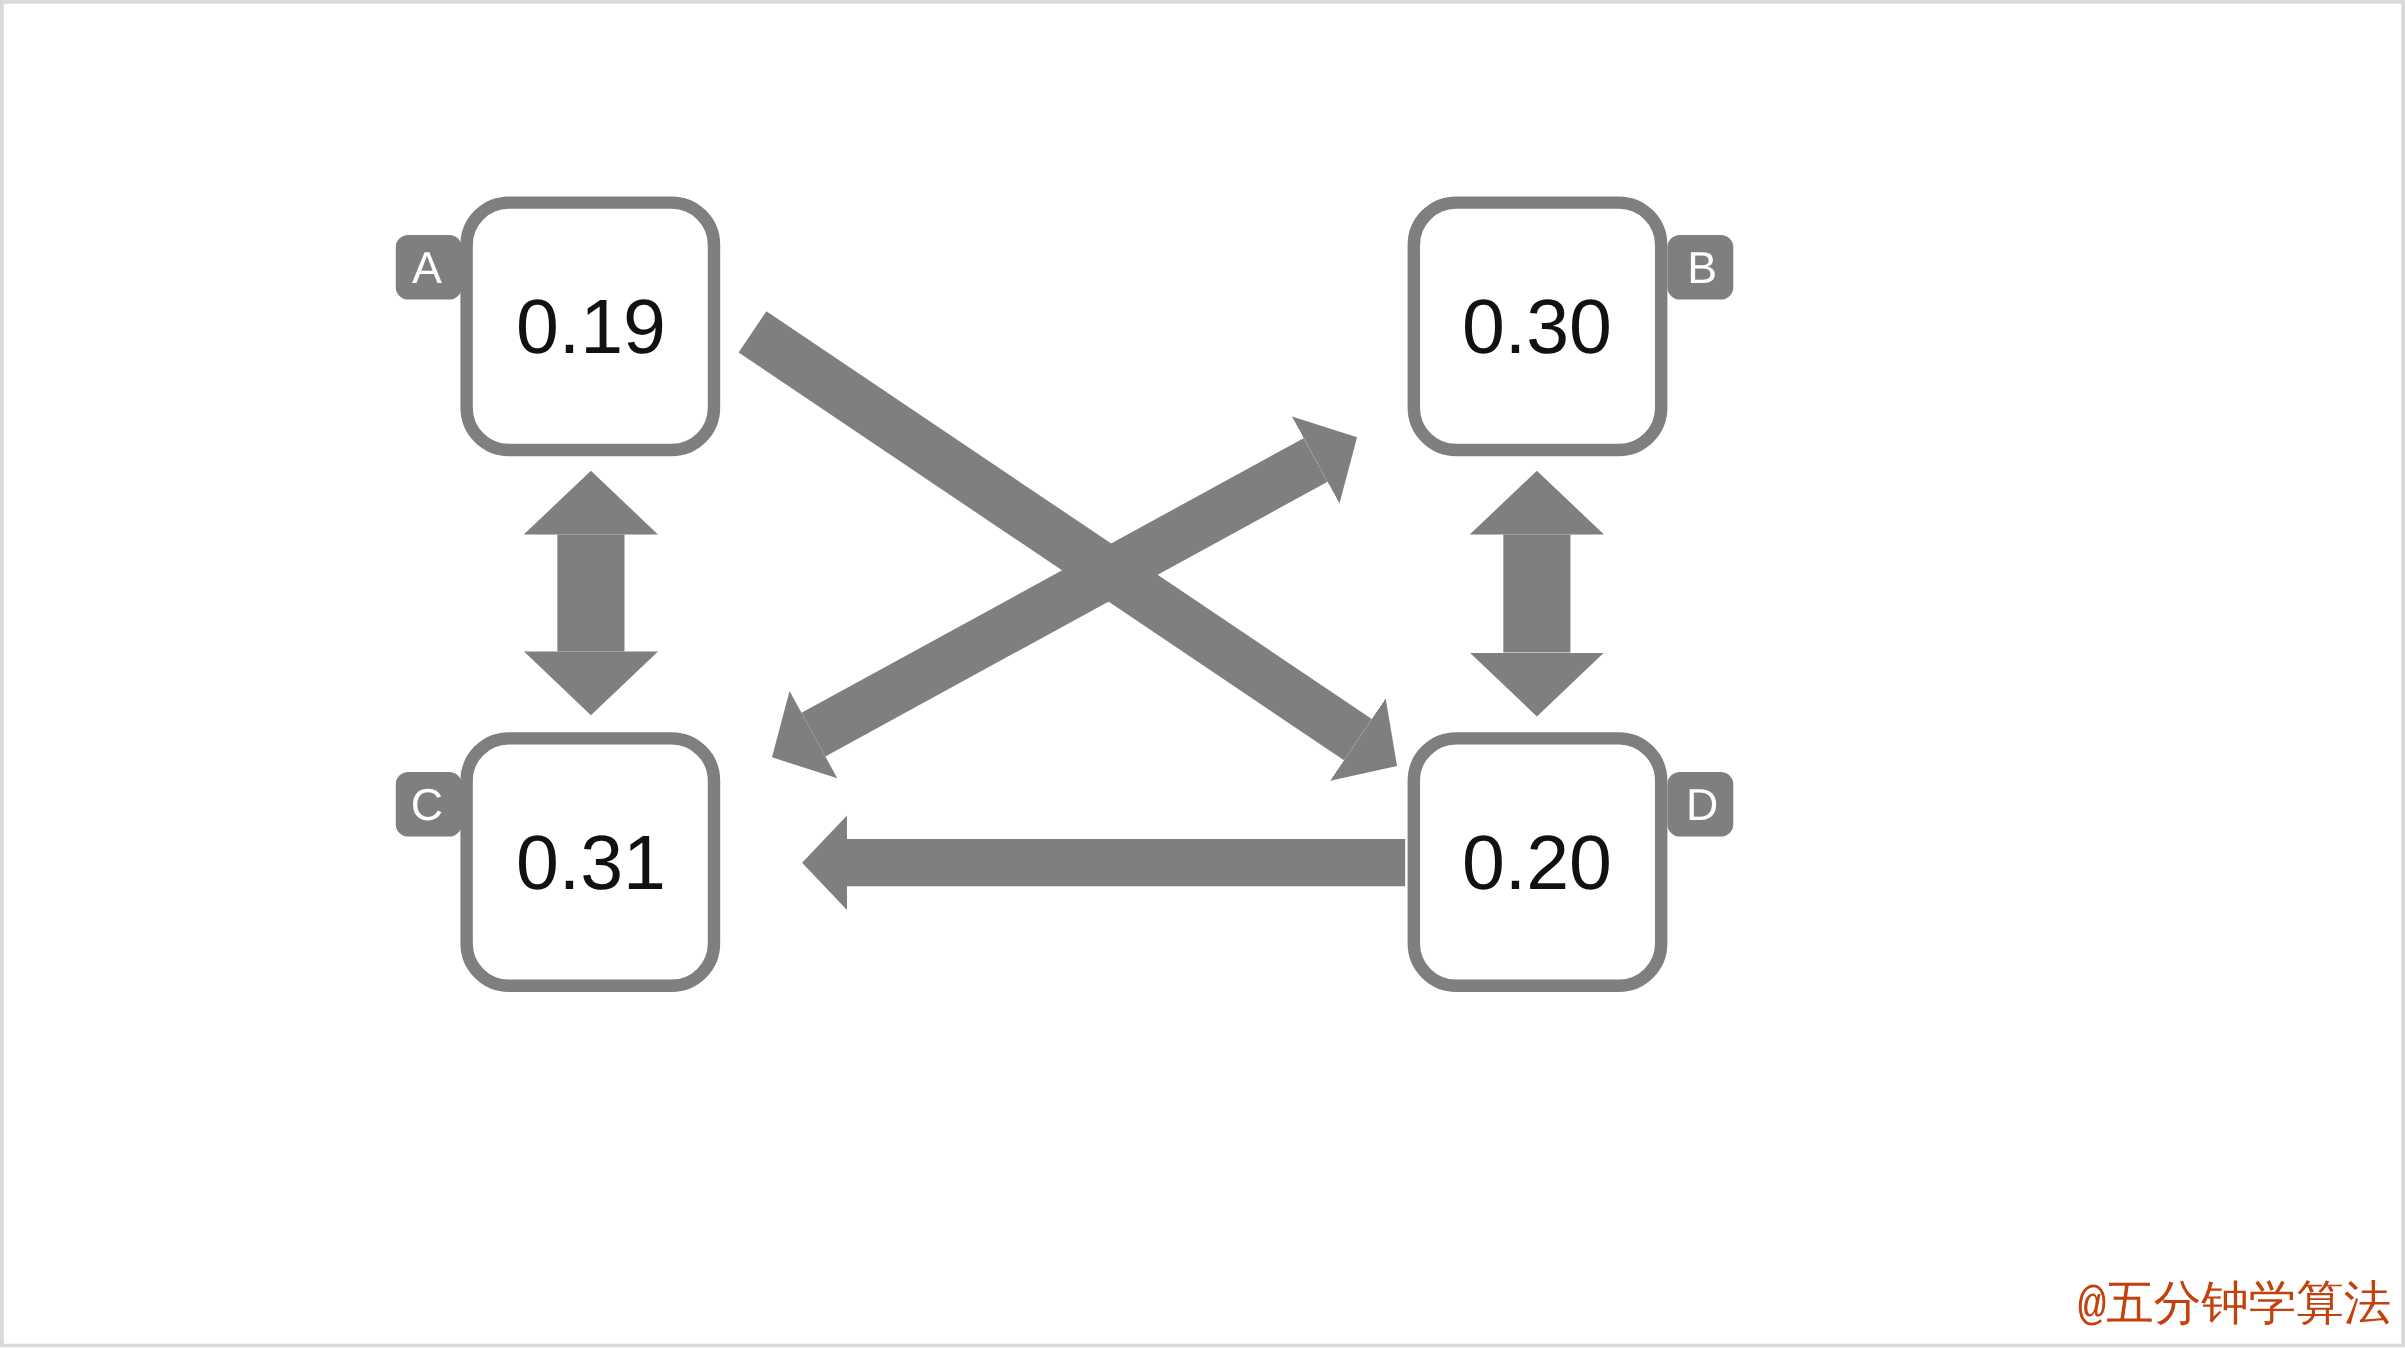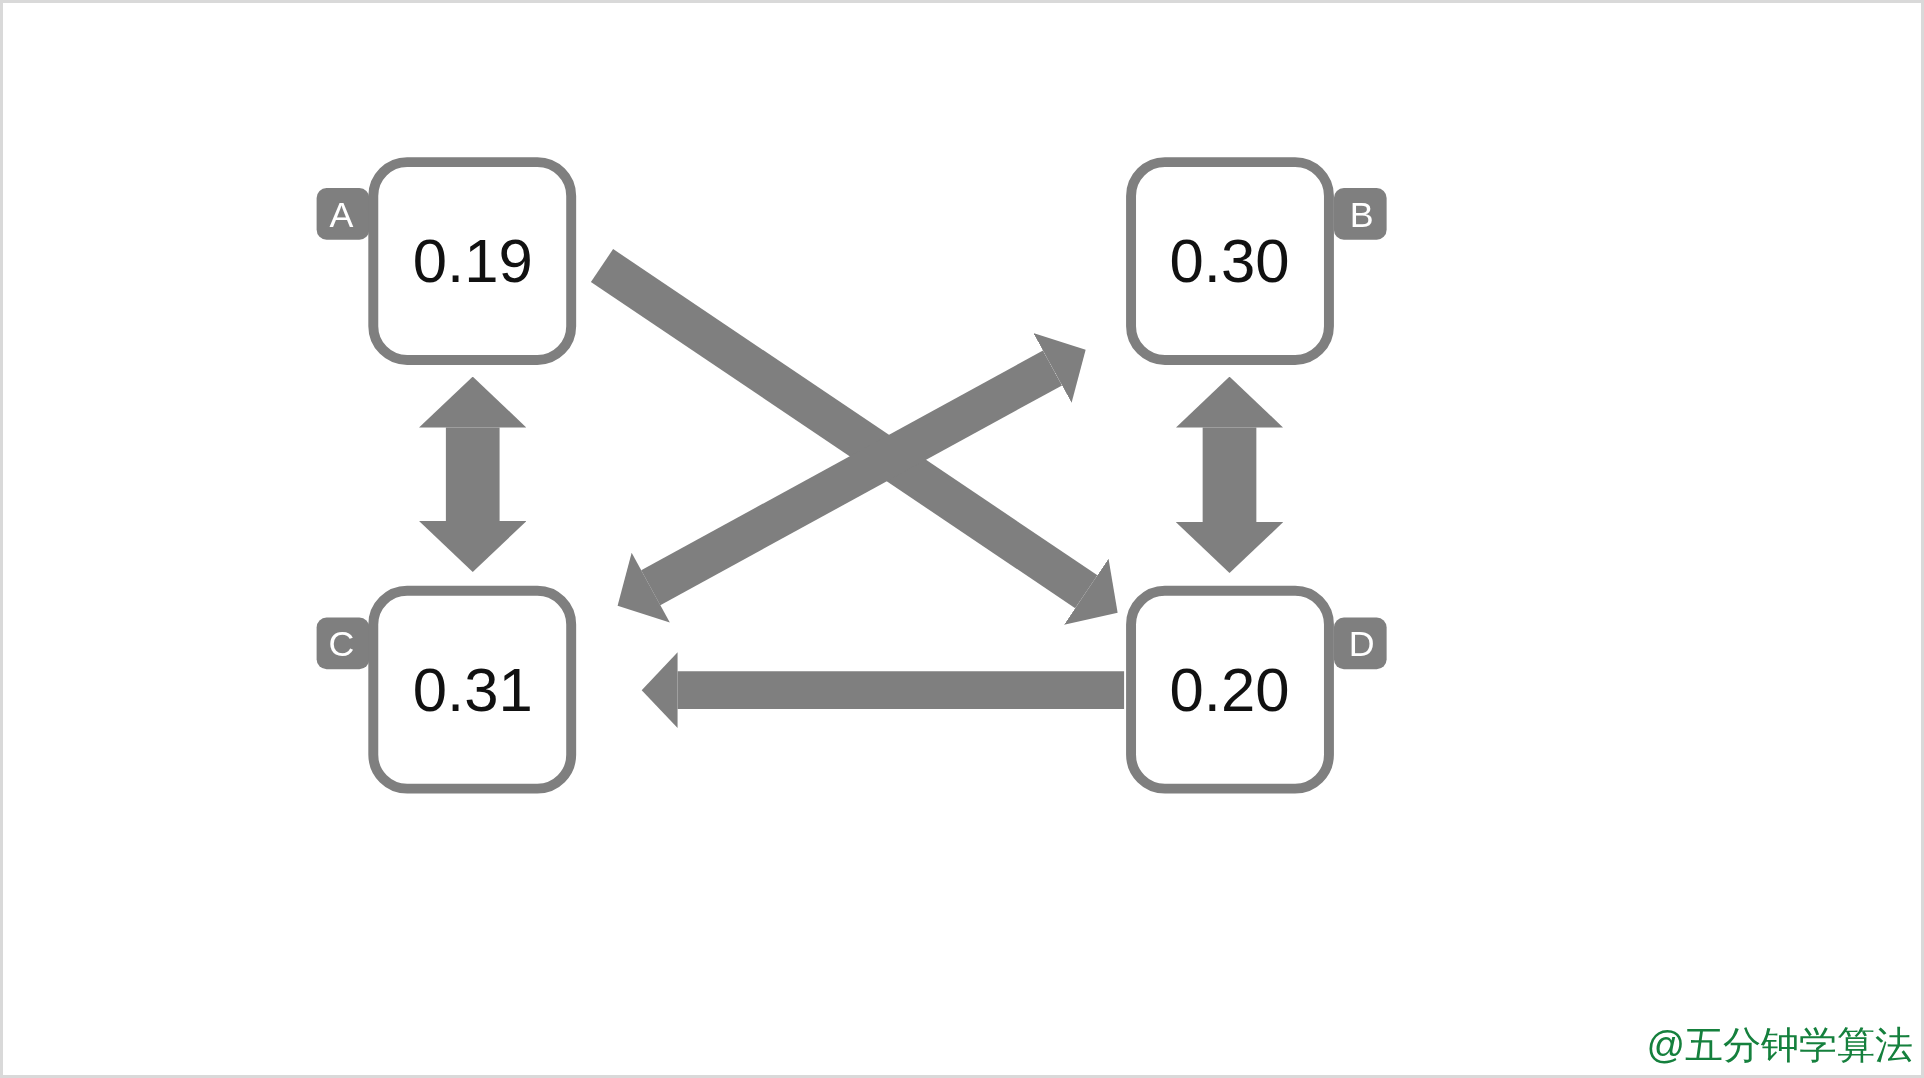--- a/index.html
+++ b/index.html
@@ -50,24 +50,24 @@
   .tab-letter {
     fill: #ffffff;
     font-size: 36px;
     font-family: "Liberation Sans", "DejaVu Sans", sans-serif;
     text-anchor: middle;
   }
   .watermark {
     position: absolute;
     right: 8px;
     bottom: 8px;
-    color: #15803d;
+    color: #c2410c;
     font-size: 38px;
     line-height: 1.1;
-    font-family: Liberation Sans, sans-serif;
+    font-family: Liberation Mono, monospace;
     white-space: nowrap;
   }
 </style>
 </head>
 <body>
 
 <div class="canvas">
 
   <svg class="graph" viewBox="0 0 1924 1078">
     <defs>

